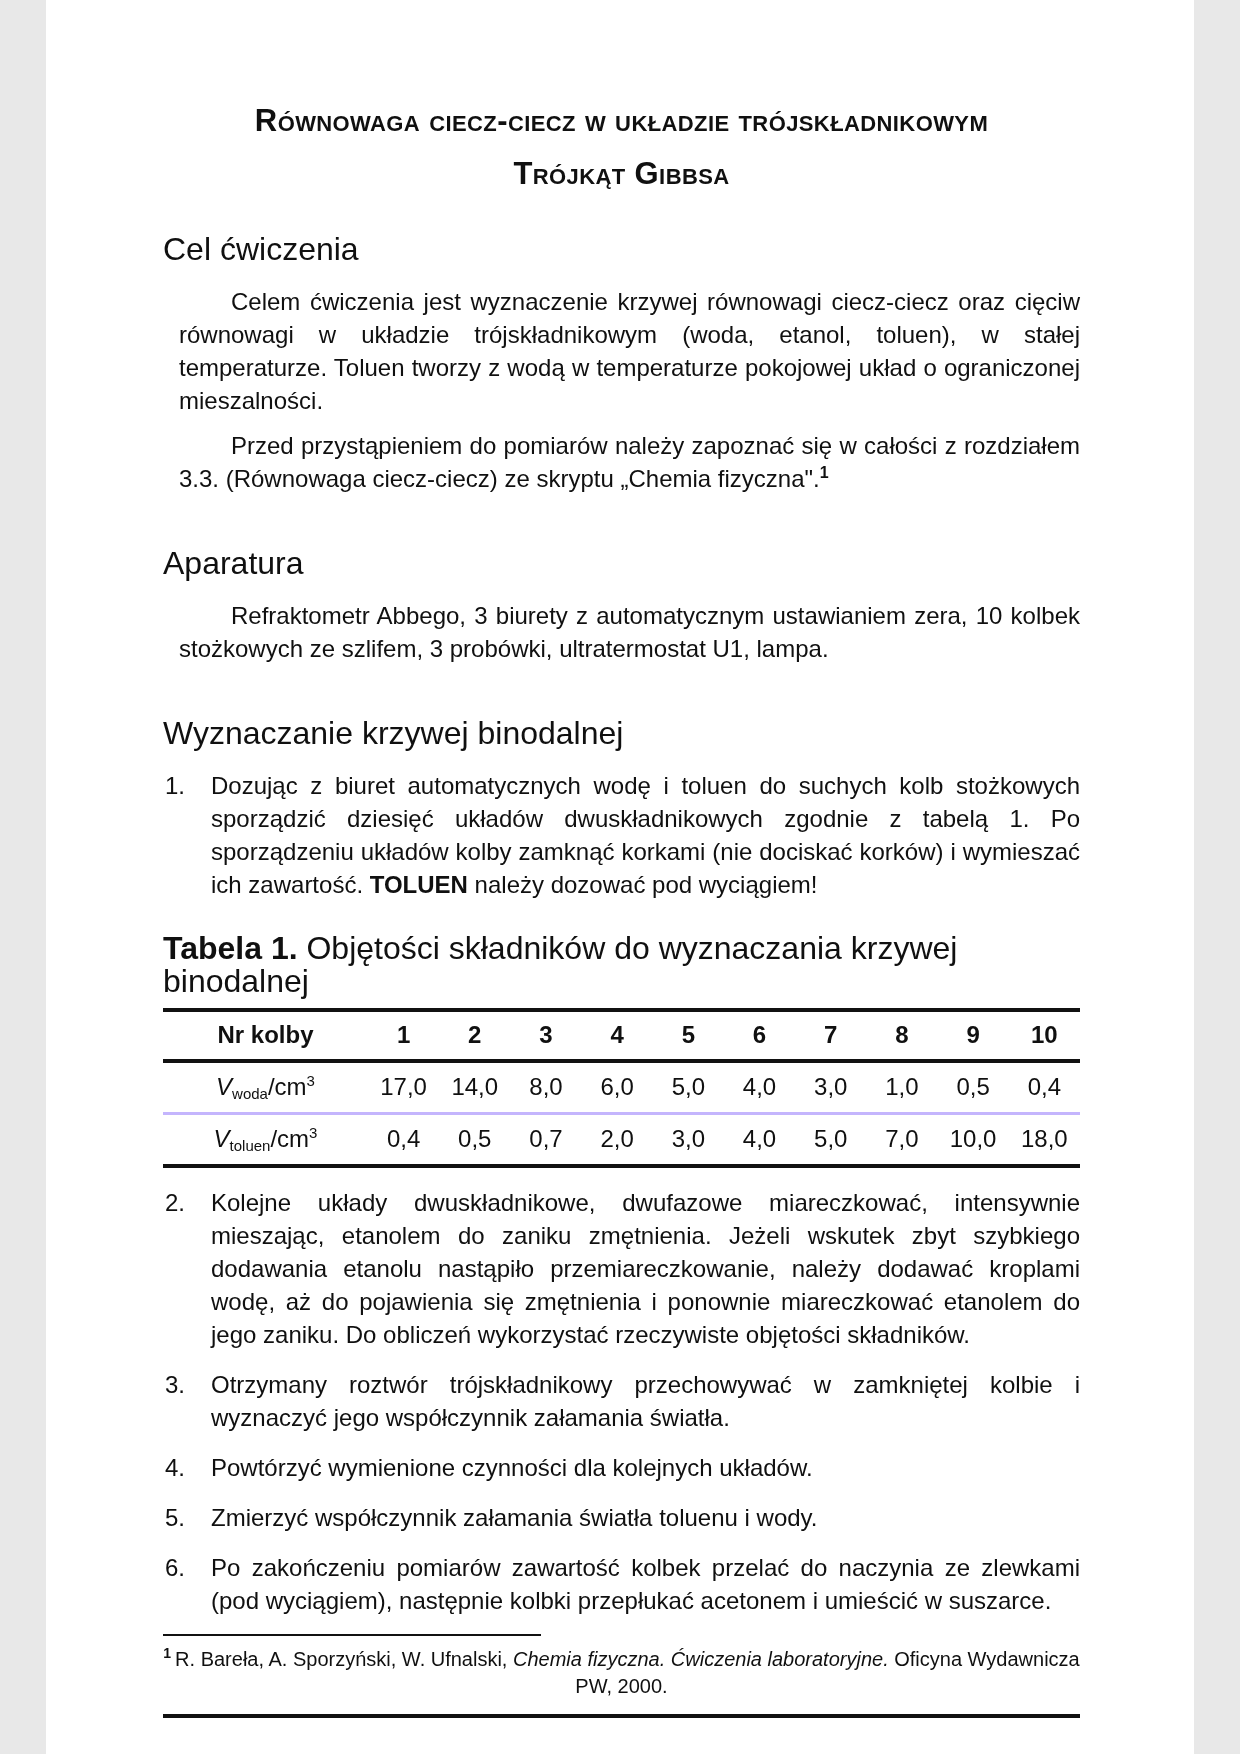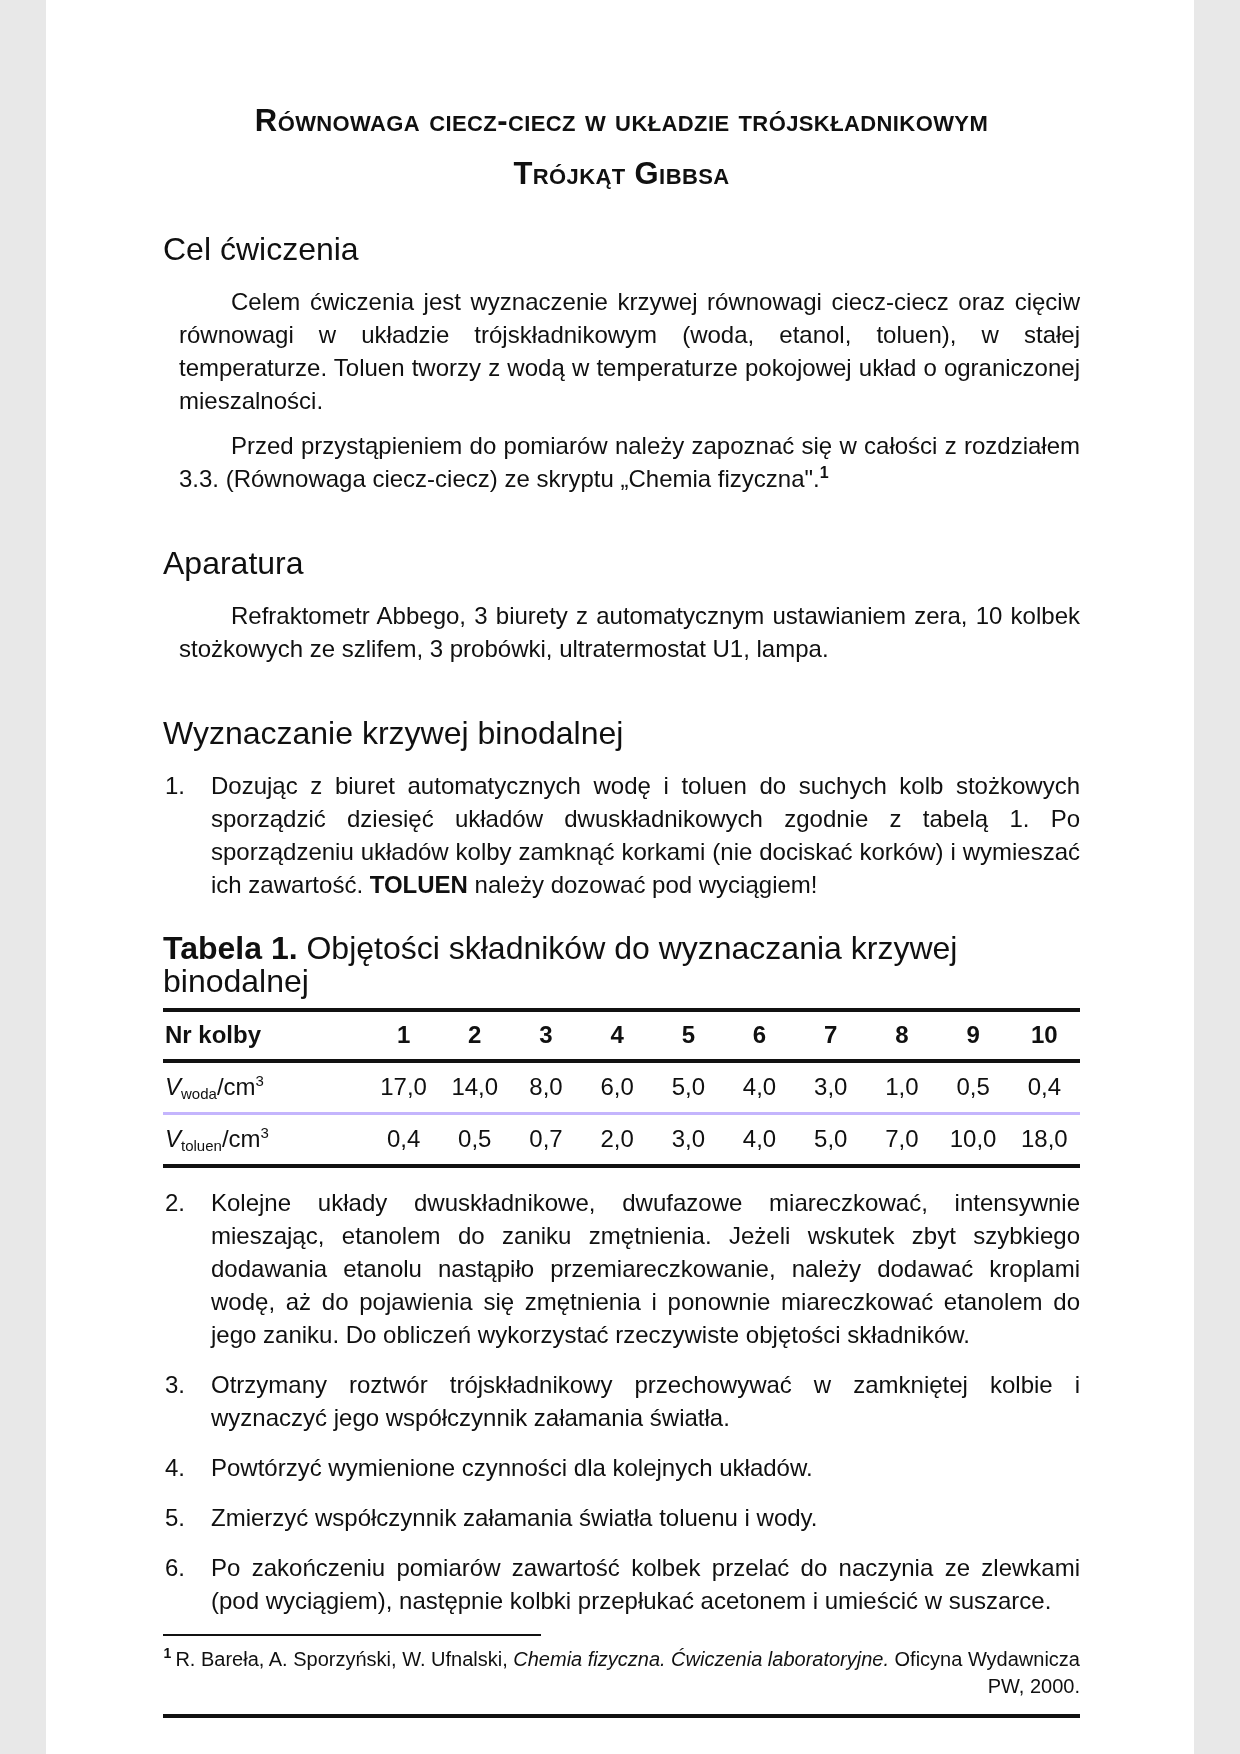--- a/index.html
+++ b/index.html
@@ -80,37 +80,37 @@
   }
   table.t1 col.c-label { width: 205px; }
   table.t1 th, table.t1 td {
     padding: 9px 2px 10px 2px;
     text-align: center;
     vertical-align: middle;
     font-weight: normal;
   }
   table.t1 thead tr { border-bottom: 4px solid #111; }
   table.t1 tbody tr.r-woda { border-bottom: 3px solid #c4b5fd; }
-  table.t1 .lbl { text-align: left; padding-left: 2px; }
+  table.t1 .lbl { text-align: center; padding-left: 2px; }
   table.t1 thead th { font-weight: bold; }
   .v-sym { font-style: italic; }
   .v-sub { font-size: 15px; vertical-align: -4px; }
   .v-sup { font-size: 15px; vertical-align: 9px; }
   
   .bottom { margin-top: auto; }
   .fn-rule {
     width: 378px;
     border-top: 2px solid #111;
     margin-bottom: 10px;
   }
   .footnote {
     font-size: 20px;
     line-height: 27px;
     margin: 0 0 14px 0;
-    text-align: right;
+    text-align: center;
   }
   .fn-marker {
     font-size: 14px;
     font-weight: bold;
     vertical-align: super;
     line-height: 0;
     margin-right: 4px;
   }
   .fn-i { font-style: italic; }
   .footer-rule { border-top: 4px solid #111; margin: 0 0 6px 0; }

